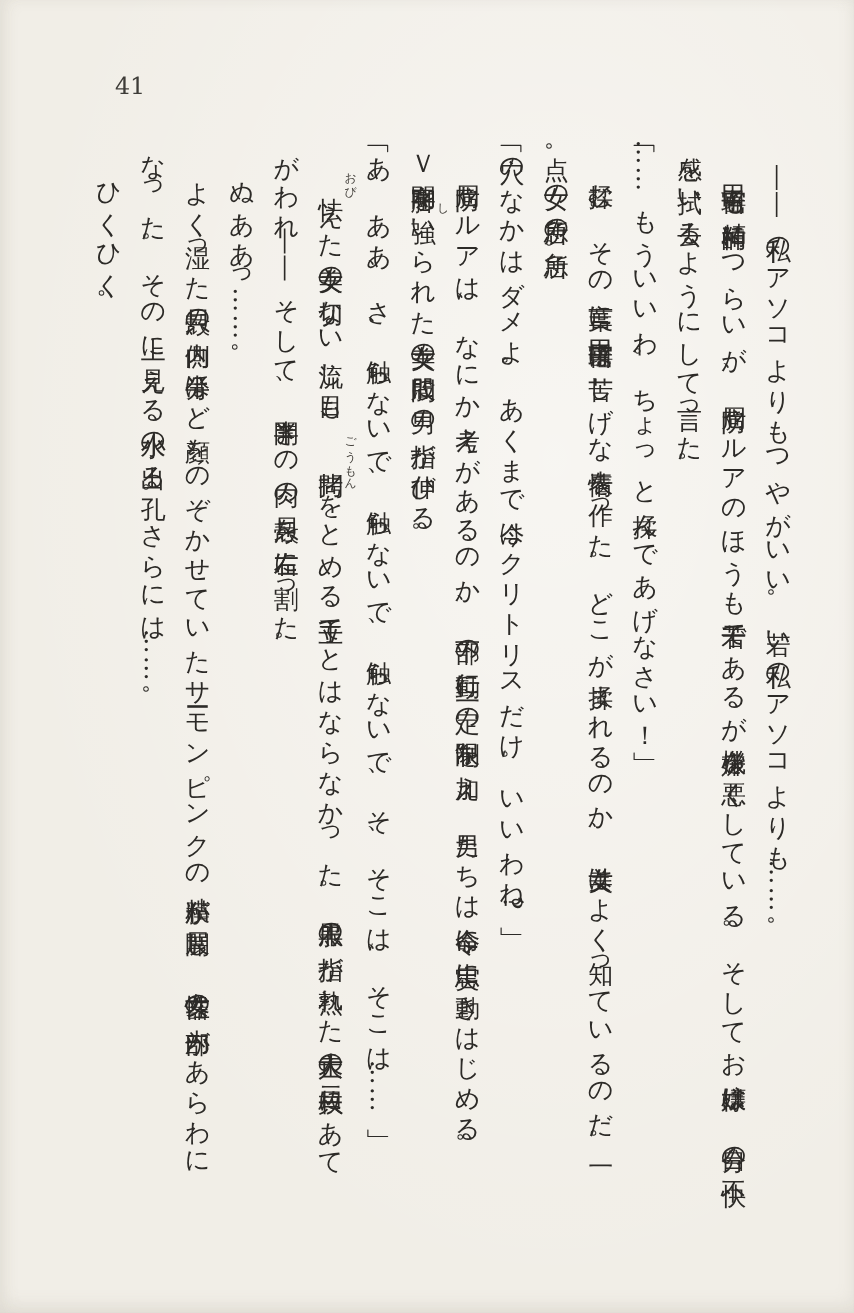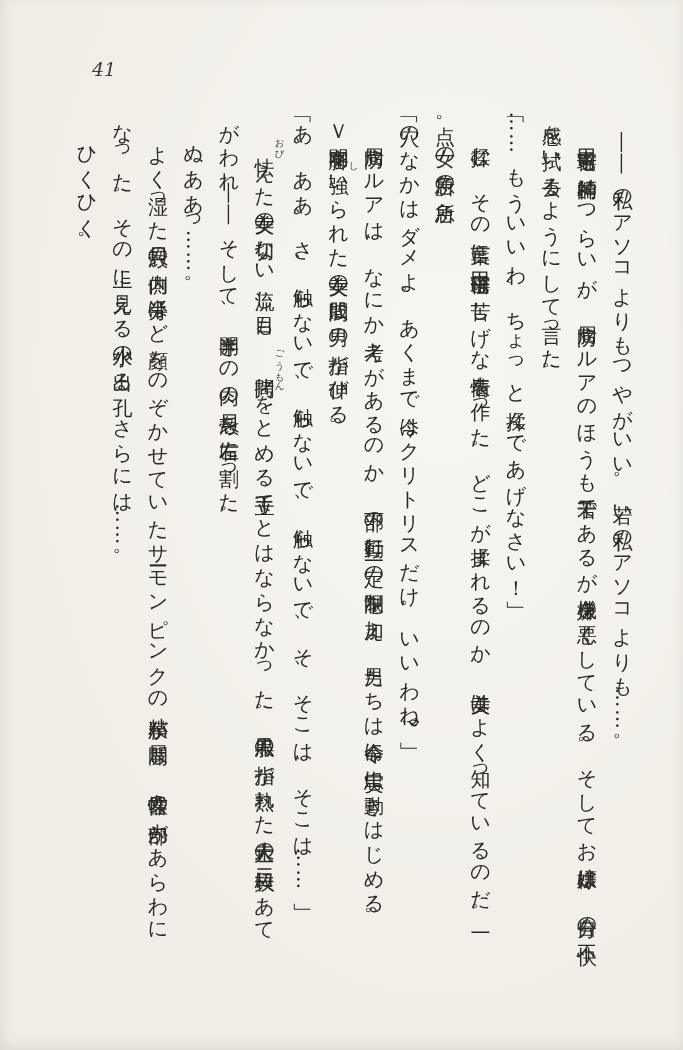--- a/index.html
+++ b/index.html
@@ -15,21 +15,20 @@
       radial-gradient(ellipse at 65% 35%, rgba(255,255,255,0.45), rgba(255,255,255,0) 70%),
       #f1eee7;
     box-shadow: inset 0 -6px 14px rgba(120,110,90,0.10), inset 6px 0 12px rgba(120,110,90,0.05);
     overflow:hidden;
     color:#2c2a27;
   }
   .page-number{
     position:absolute;
     left:92px;top:58px;
     font-size:19px;
-    font-style:italic;
     color:#3e3c38;
   }
   .text-block{
     position:absolute;
     top:110px;
     right:43px;
     height:822px;
     writing-mode:vertical-rl;
     text-orientation:mixed;
     font-size:20px;

